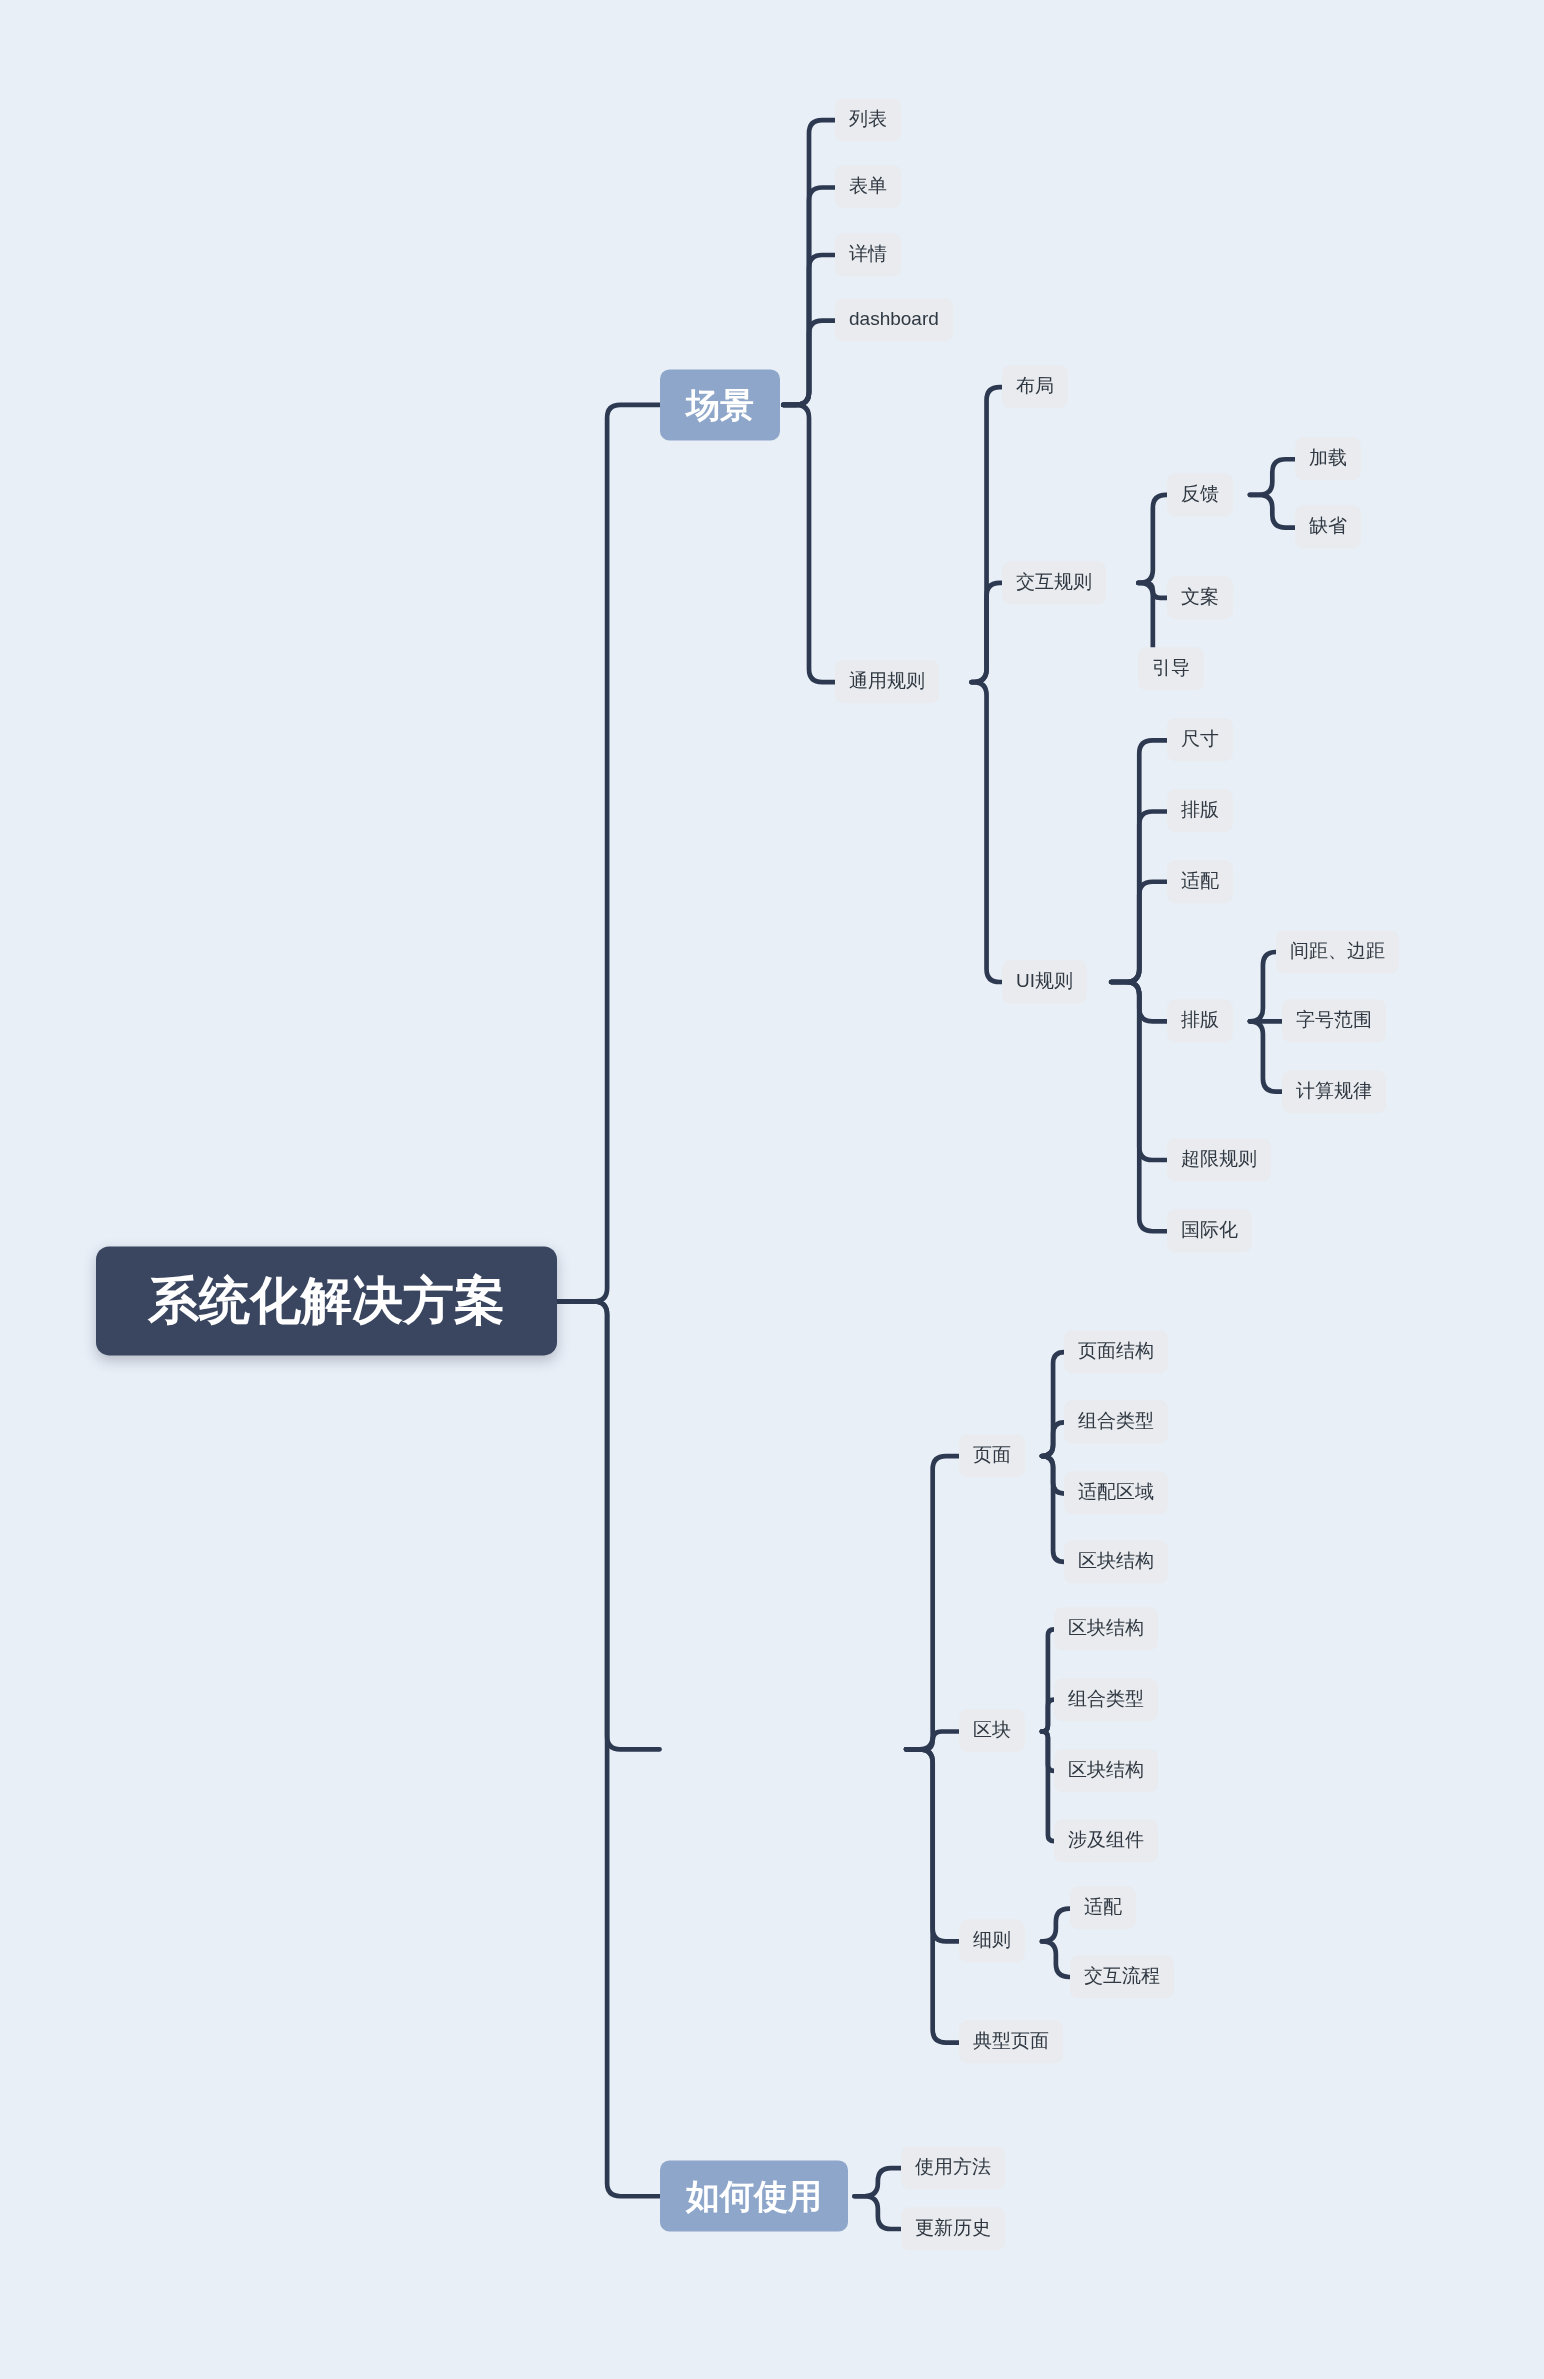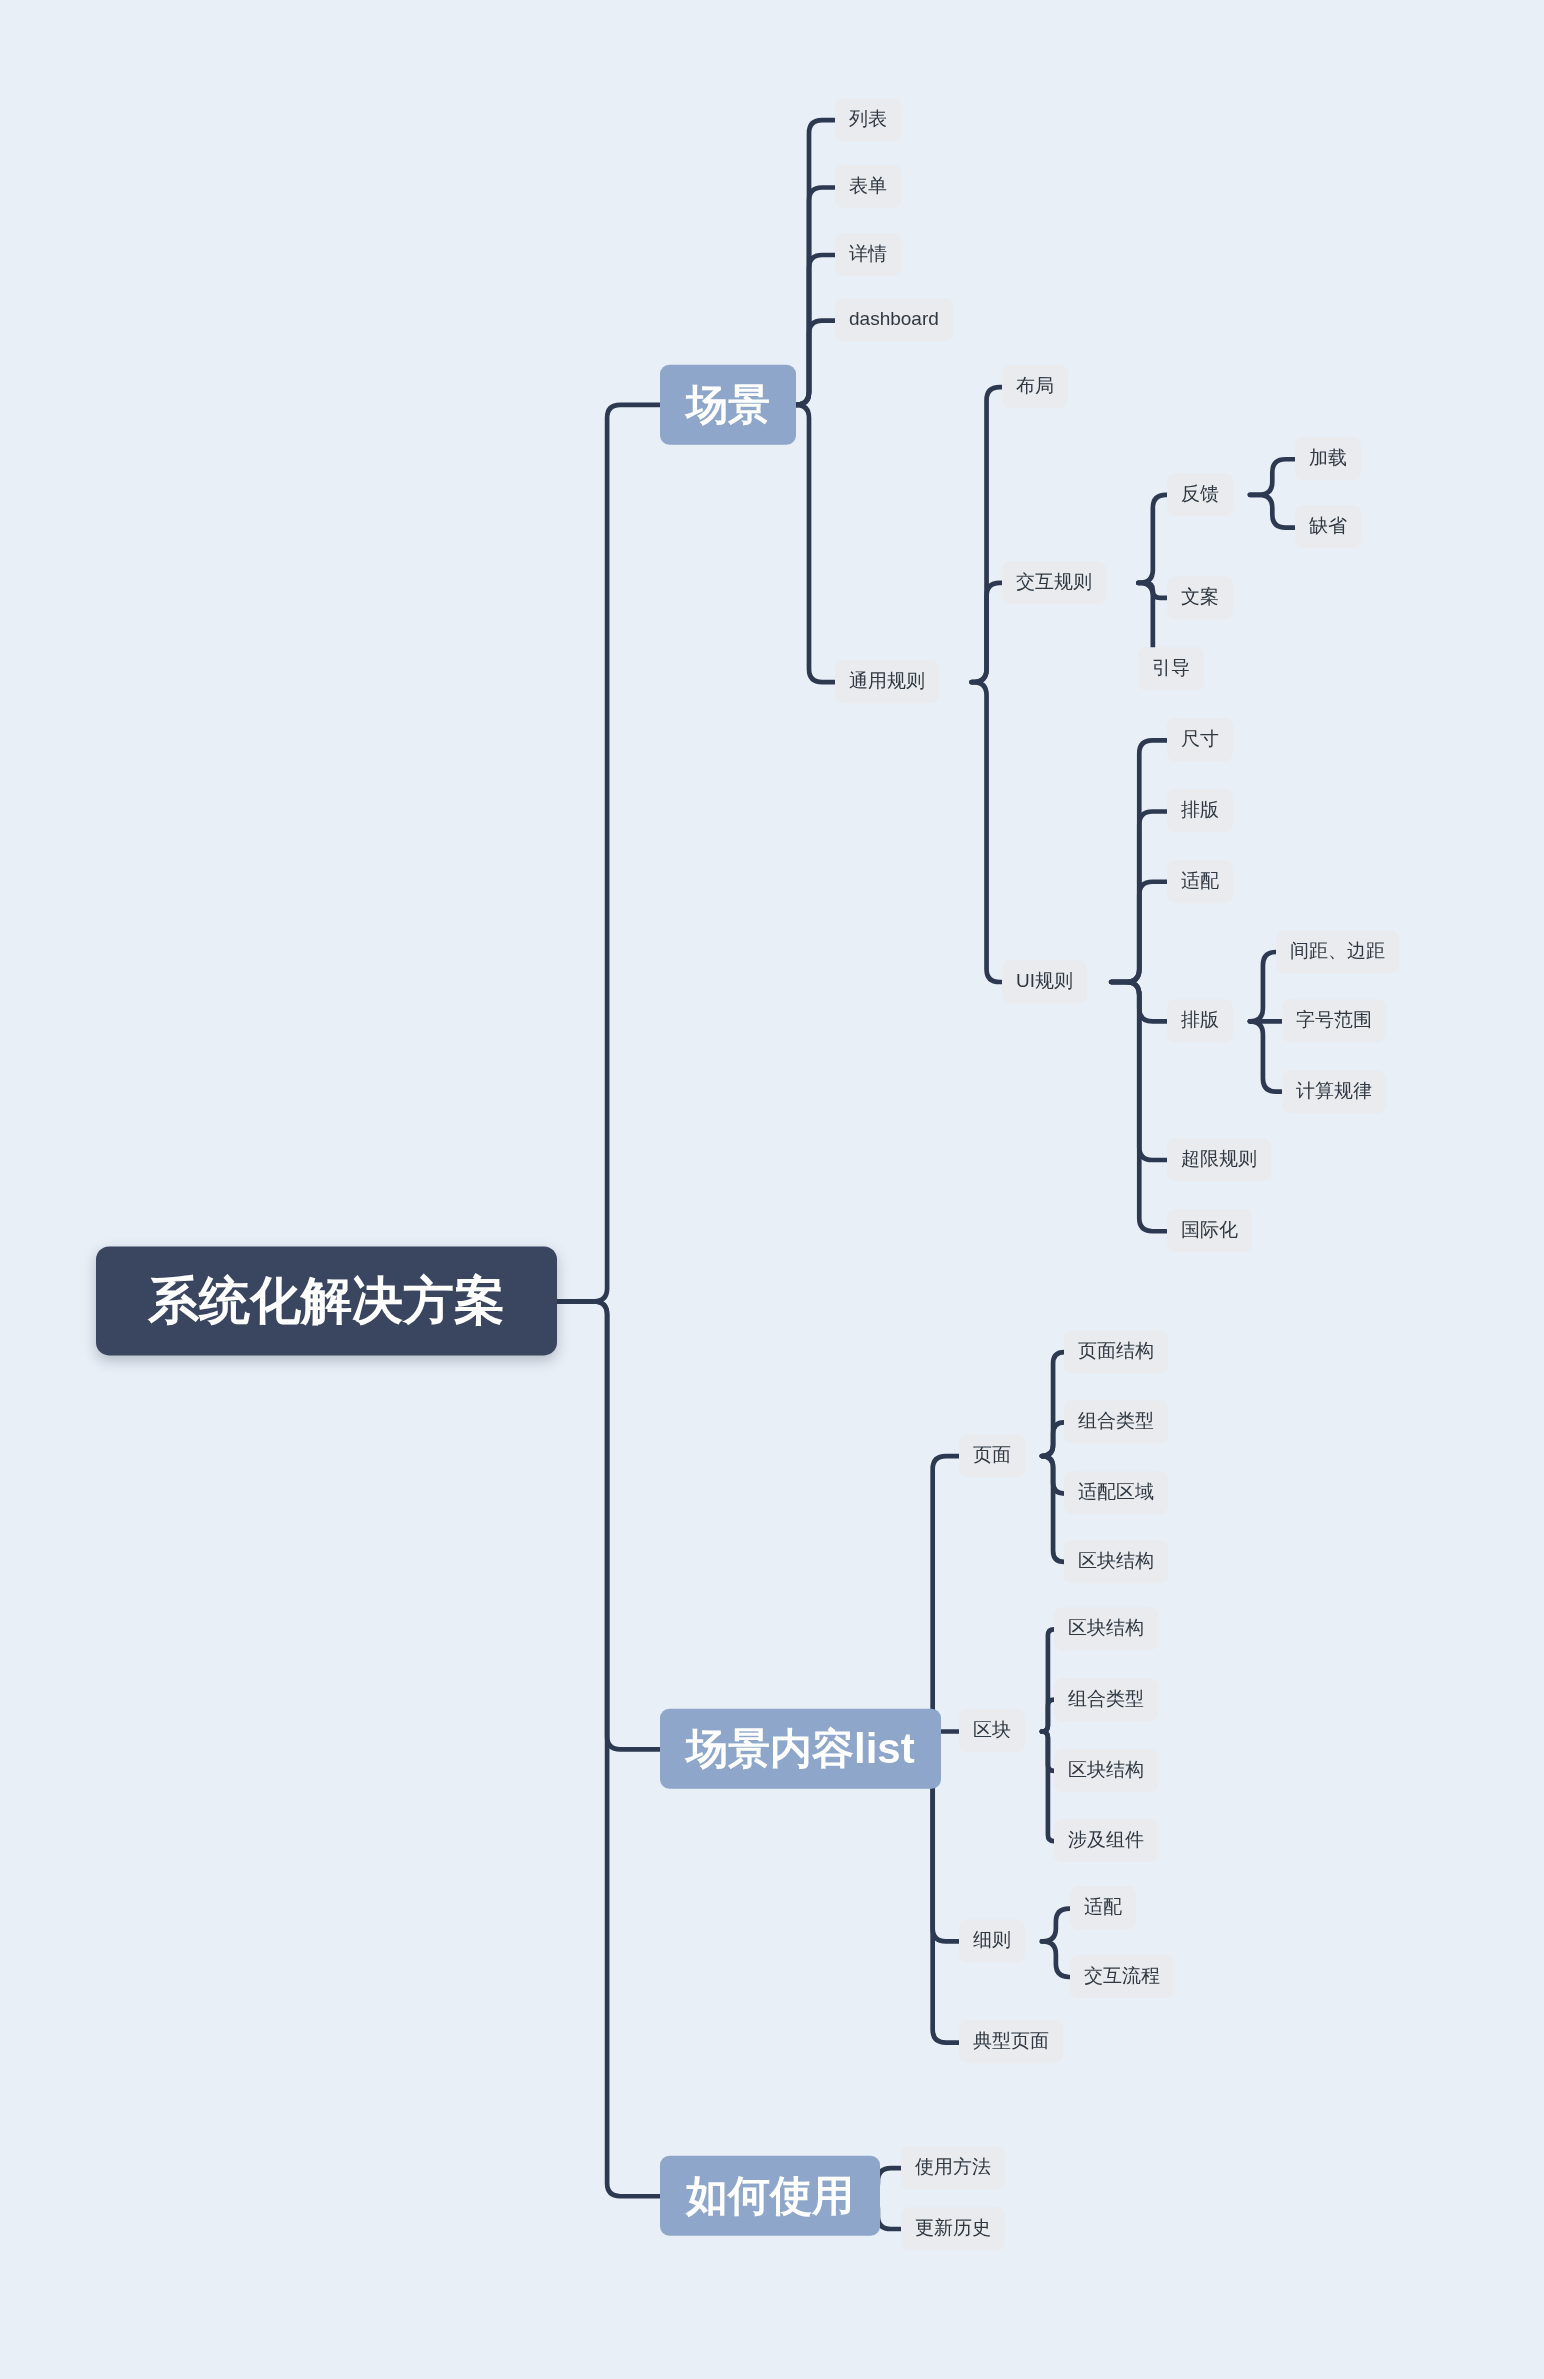--- a/index.html
+++ b/index.html
@@ -51,21 +51,21 @@
     background:var(--leaf-bg);
     color:var(--leaf-text);
     font-size:19px;
     font-weight:500;
     padding:10.3px 14px;
     border-radius:8.4px;
   }
   .node.branch{
     background:var(--branch-bg);
     color:var(--branch-text);
-    font-size:42px;
+    font-size:34px;
     font-weight:700;
     padding:15px 26px;
     border-radius:9.4px;
   }
   .node.root{
     background:var(--root-bg);
     color:var(--root-text);
     font-size:51px;
     font-weight:700;
     padding:24px 52px;
@@ -137,21 +137,20 @@
     <div class="node leaf" style="left: 1002px; top: 982px;">UI规则</div>
     <div class="node leaf" style="left: 1167px; top: 740px;">尺寸</div>
     <div class="node leaf" style="left: 1167px; top: 811px;">排版</div>
     <div class="node leaf" style="left: 1167px; top: 882px;">适配</div>
     <div class="node leaf" style="left: 1167px; top: 1021px;">排版</div>
     <div class="node leaf" style="left: 1276px; top: 952px;">间距、边距</div>
     <div class="node leaf" style="left: 1282px; top: 1021px;">字号范围</div>
     <div class="node leaf" style="left: 1282px; top: 1092px;">计算规律</div>
     <div class="node leaf" style="left: 1167px; top: 1160px;">超限规则</div>
     <div class="node leaf" style="left: 1167px; top: 1231px;">国际化</div>
-    <div class="node branch" style="left: 660px; top: 1749px;">场景内容list</div>
     <div class="node leaf" style="left: 959px; top: 1456px;">页面</div>
     <div class="node leaf" style="left: 1064px; top: 1352px;">页面结构</div>
     <div class="node leaf" style="left: 1064px; top: 1422px;">组合类型</div>
     <div class="node leaf" style="left: 1064px; top: 1493px;">适配区域</div>
     <div class="node leaf" style="left: 1064px; top: 1562px;">区块结构</div>
     <div class="node leaf" style="left: 959px; top: 1731px;">区块</div>
     <div class="node leaf" style="left: 1054px; top: 1629px;">区块结构</div>
     <div class="node leaf" style="left: 1054px; top: 1700px;">组合类型</div>
     <div class="node leaf" style="left: 1054px; top: 1771px;">区块结构</div>
     <div class="node leaf" style="left: 1054px; top: 1841px;">涉及组件</div>

